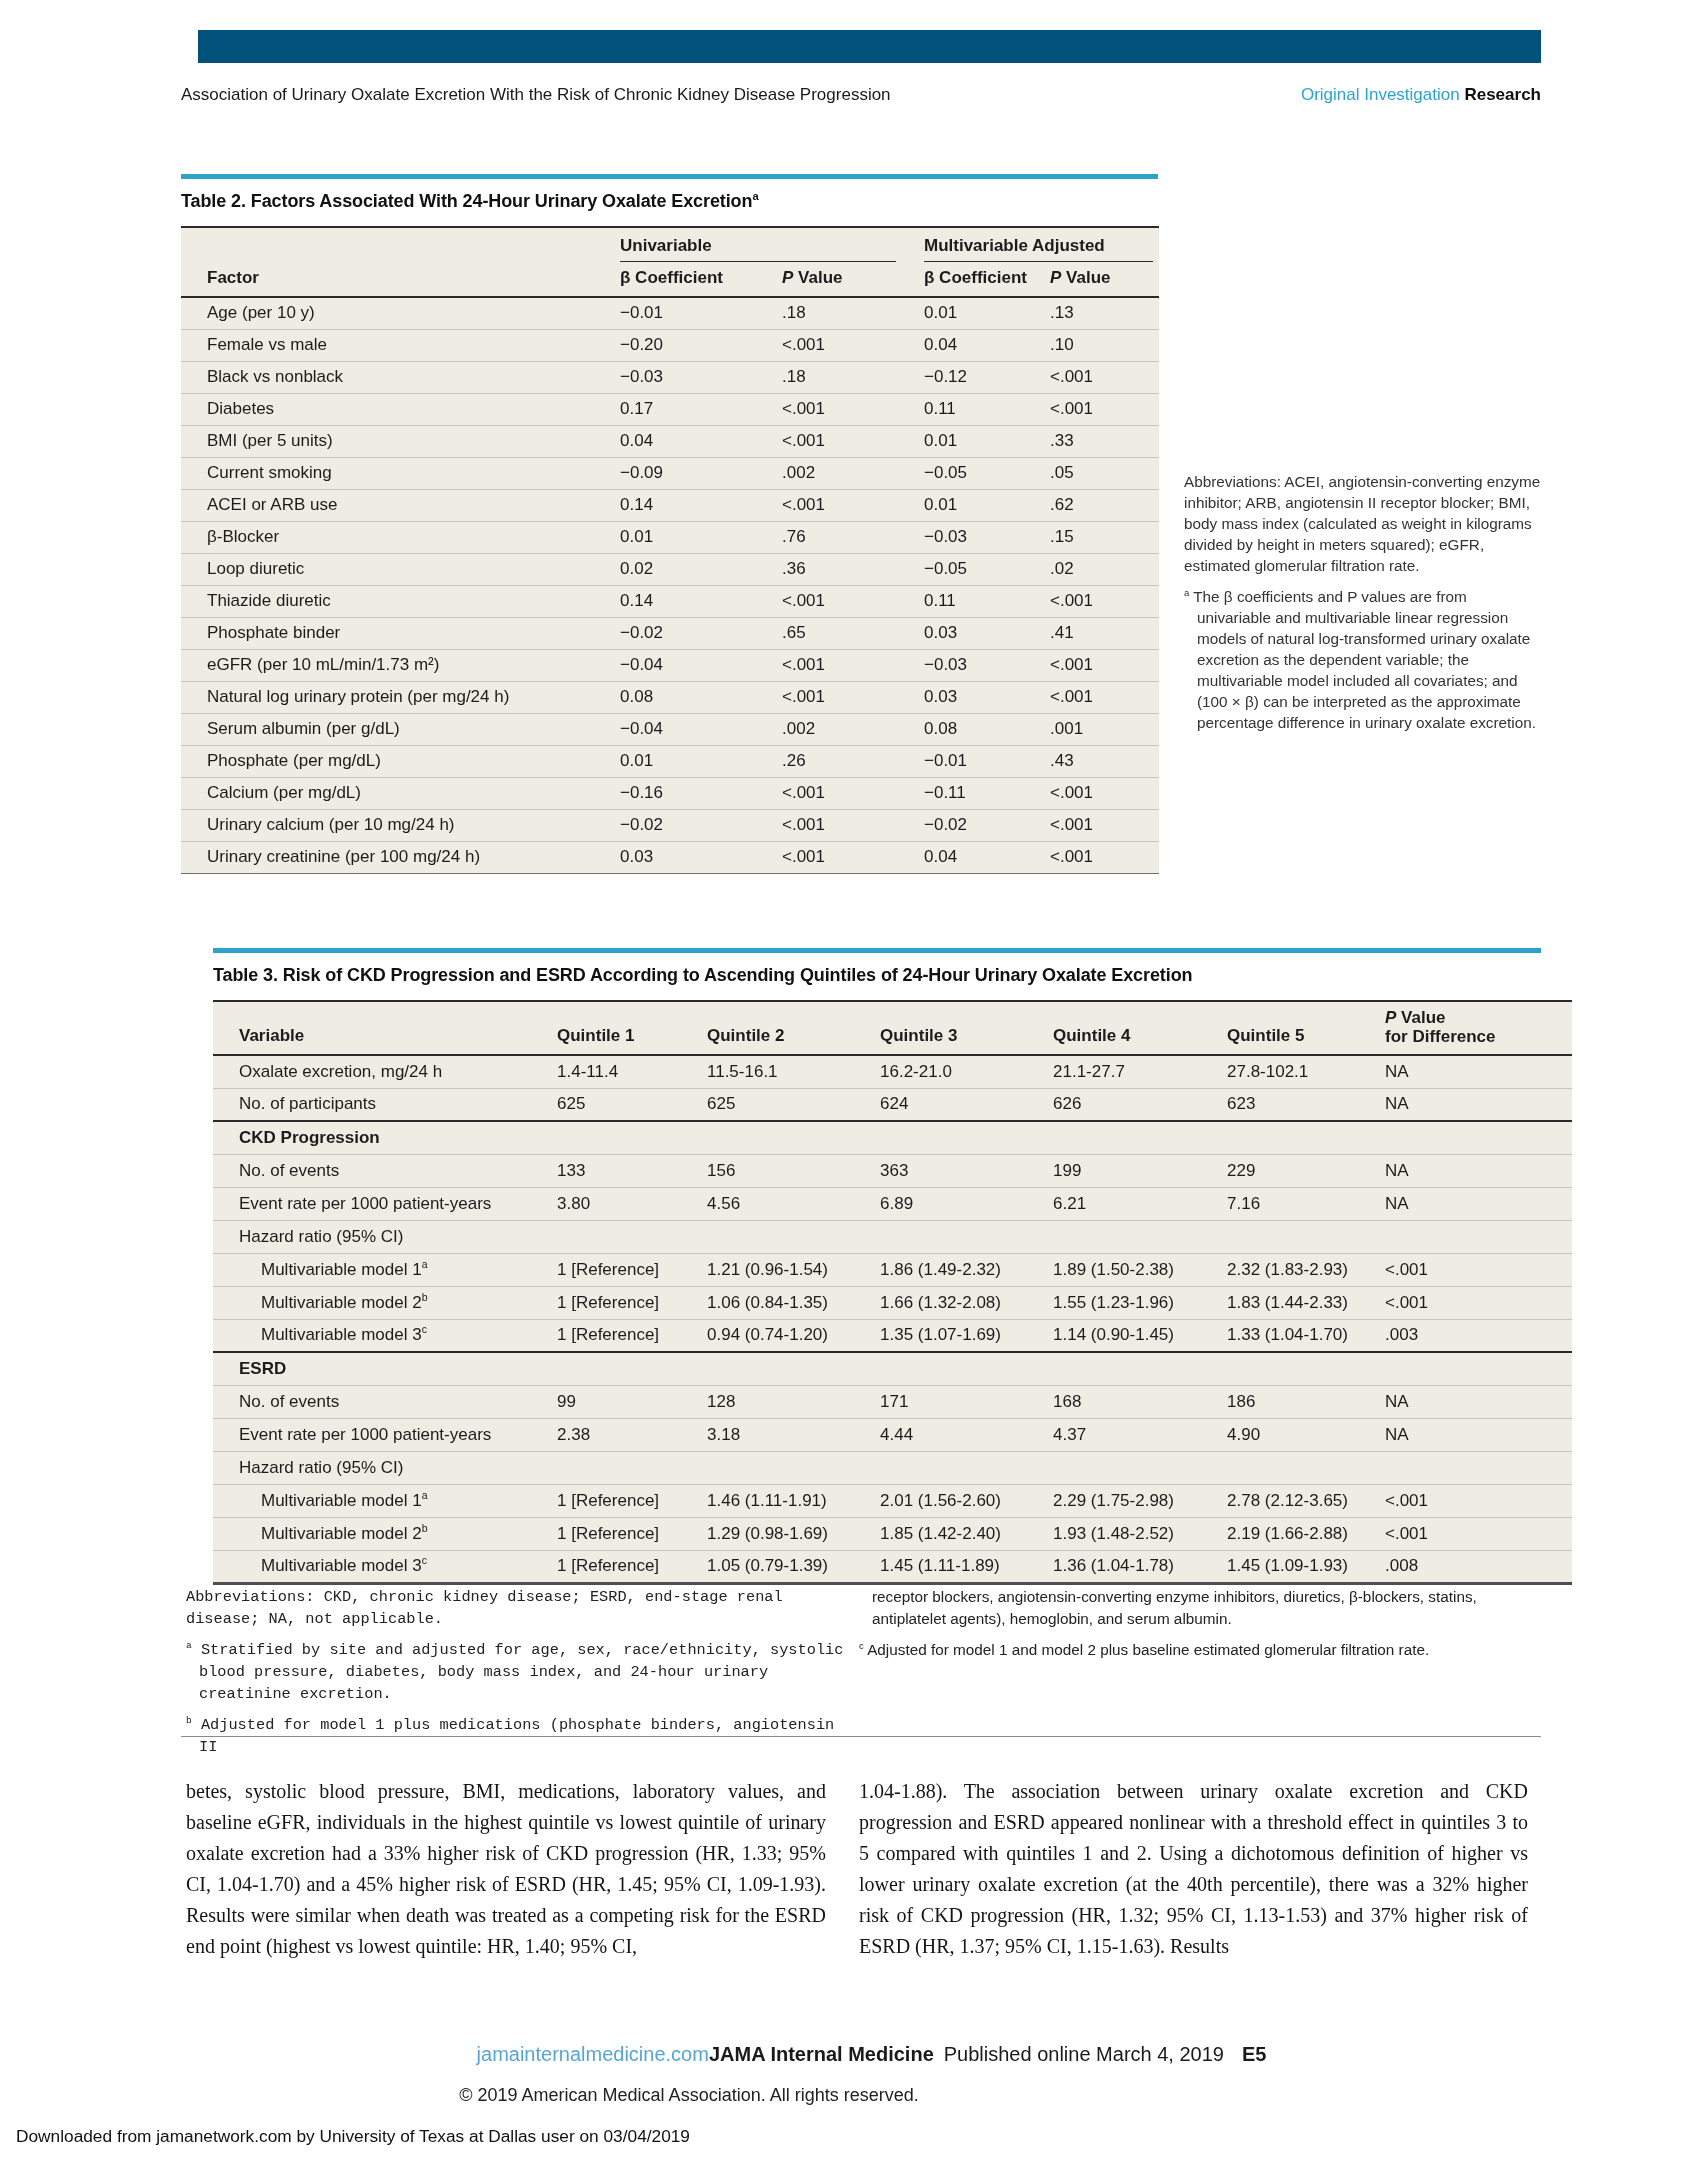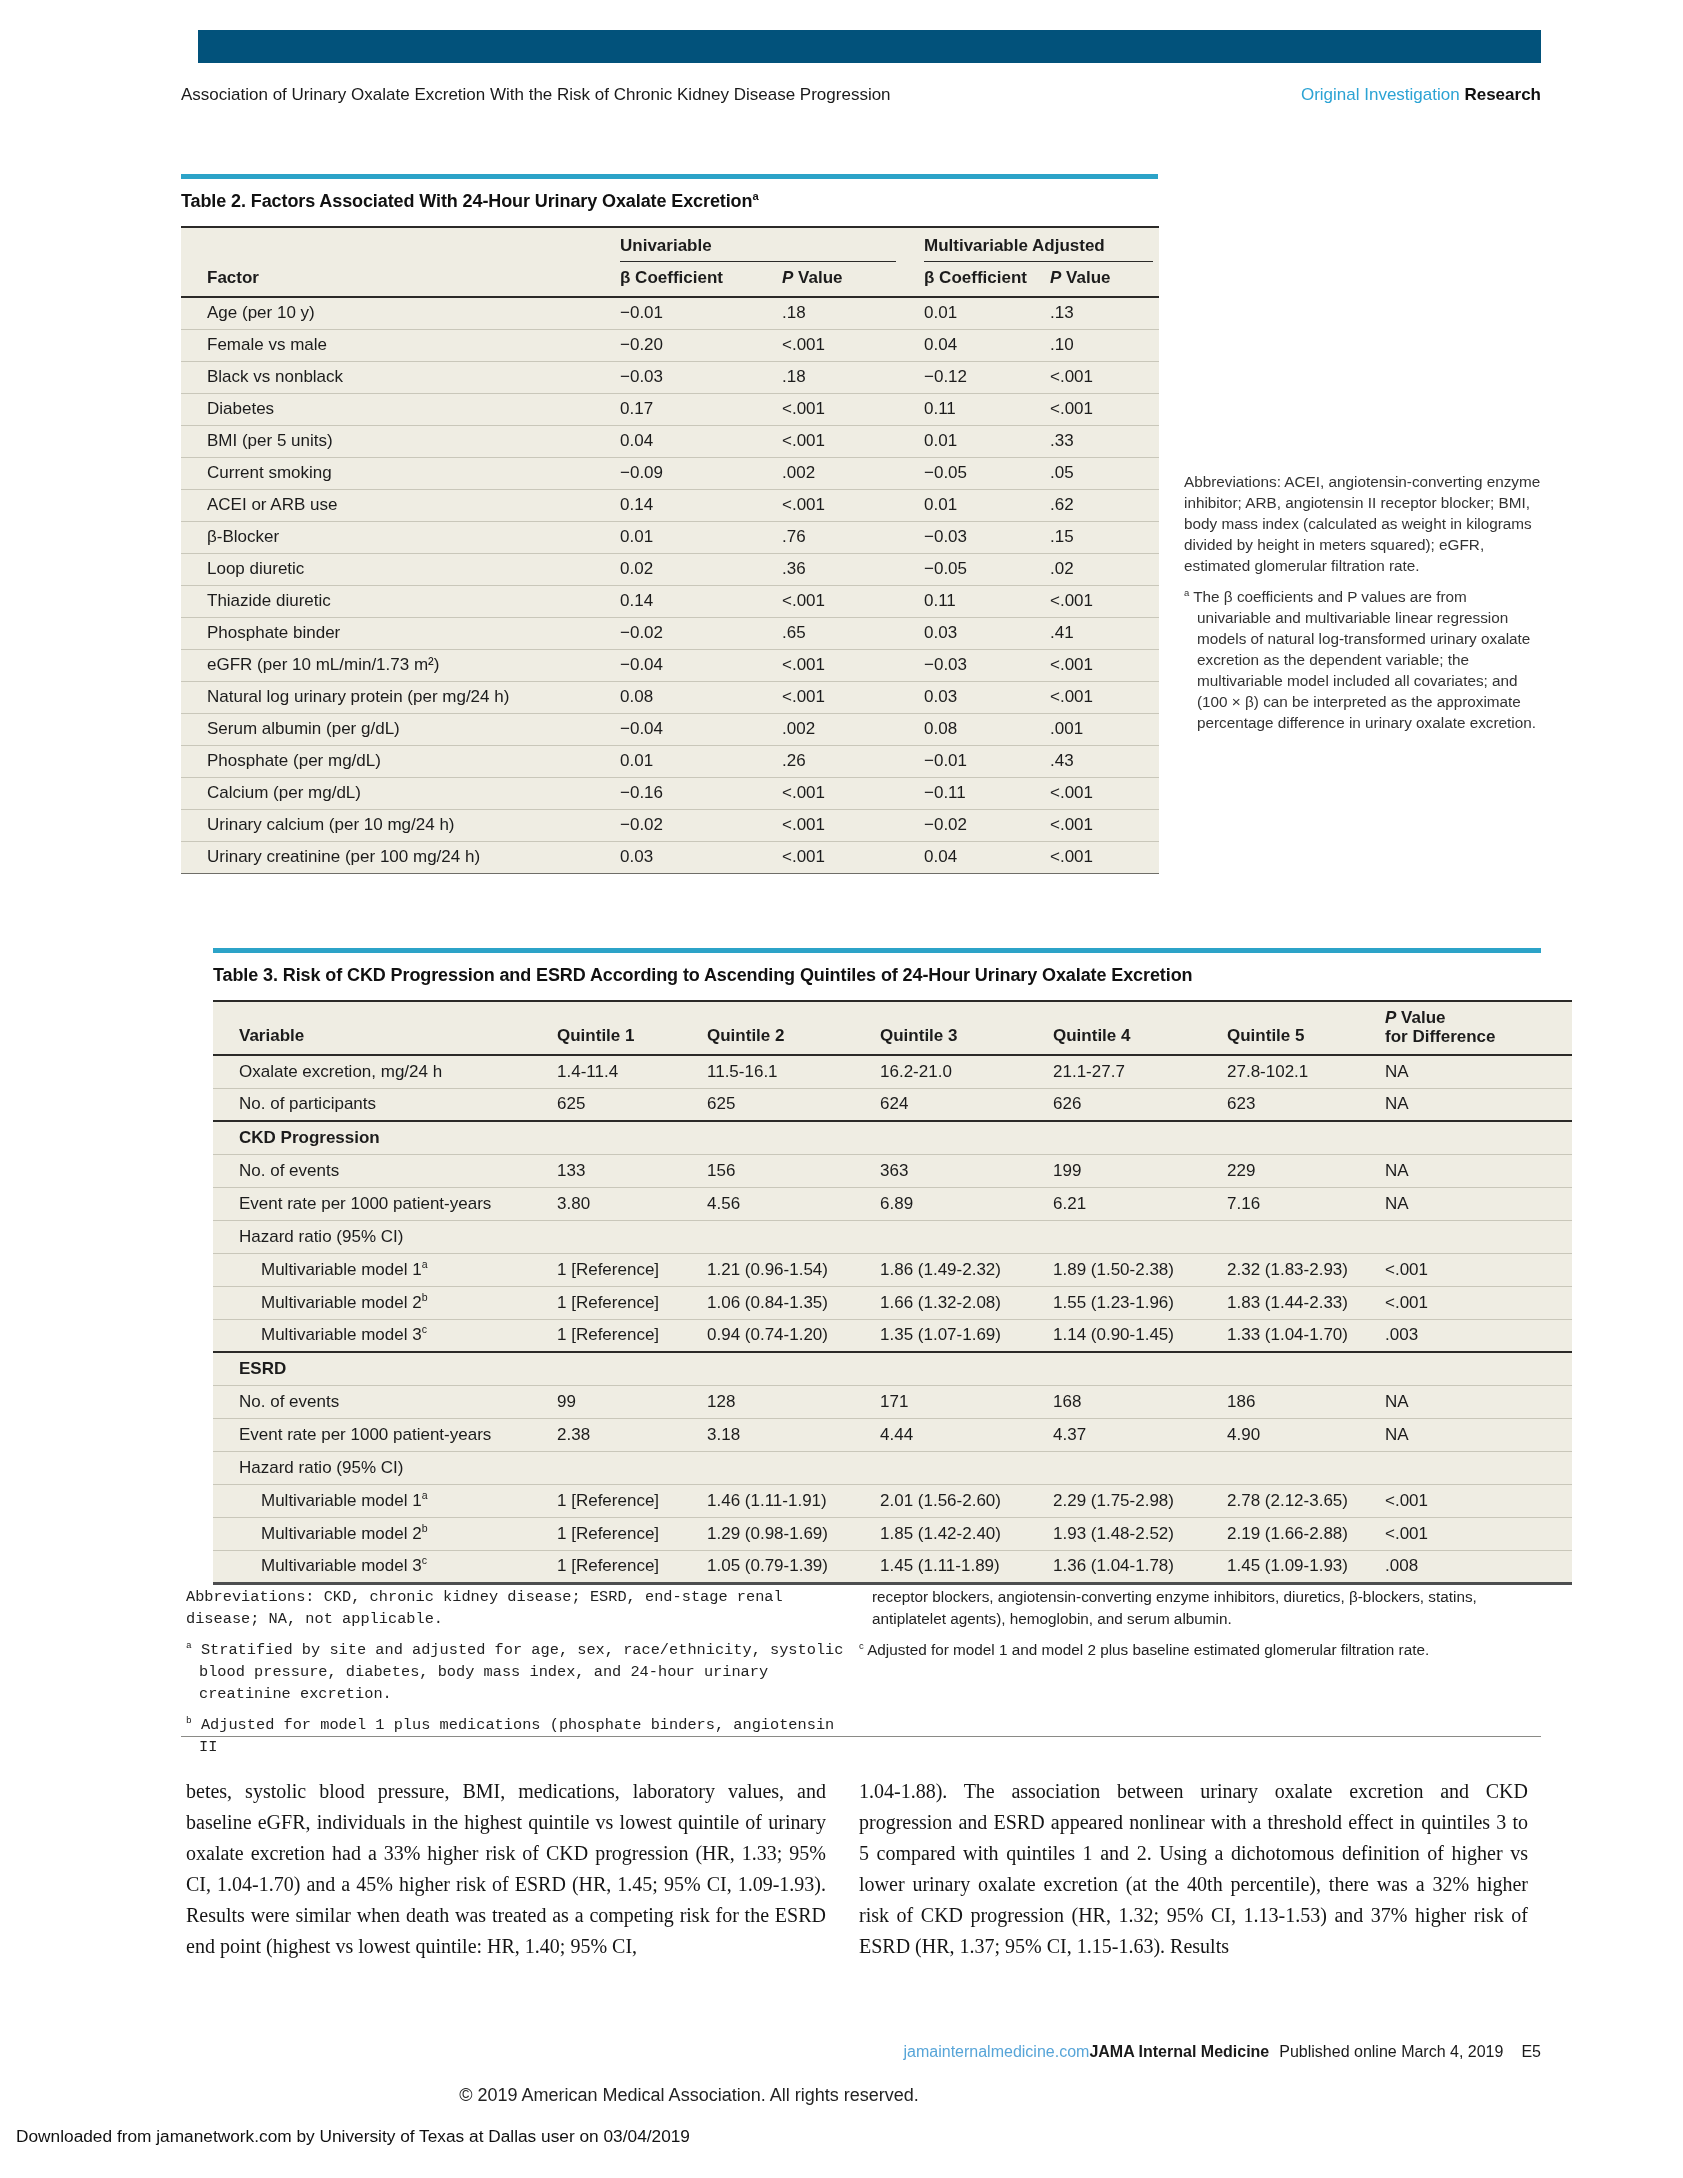--- a/index.html
+++ b/index.html
@@ -56,26 +56,26 @@
   .fncol .cont { padding-left:13px; }
   .divider { left:181px; top:1736px; width:1360px; height:1px; background:#8a8a86; }
 
   
   .bodycol { font-family:"Liberation Serif", serif; font-size:20px; line-height:31px;
              text-align:justify; color:#151515; }
   .bodycol-l { left:186px; top:1776px; width:640px; }
   .bodycol-r { left:859px; top:1776px; width:669px; }
 
   
-  .pgfoot { left:181px; top:2043px; width:1360px; display:flex; justify-content:flex-end;
-            font-size:16px; align-items:baseline; }
+  .pgfoot { left:181px; top:2043px; width:1360px; display:flex; justify-content:center;
+            font-size:20px; align-items:baseline; }
   .pgfoot .site { color:#57A5D8; margin-left:21px; text-decoration:none; cursor:pointer; }
   .pgfoot .right { display:flex; gap:10px; align-items:baseline; }
   .pgfoot .jrnl { font-weight:bold; }
-  .pgfoot .pgno { font-weight:normal; margin-left:8px; }
+  .pgfoot .pgno { font-weight:bold; margin-left:8px; }
   .copyright { left:0; top:2085px; width:1378px; text-align:center; font-size:18px; color:#222; }
   .downloaded { left:16px; top:2126px; font-size:17.3px; color:#111; }
 </style>
 </head>
 <body>
 
 <div class="abs banner"></div>
 
 <div class="abs runhead">
   <span>Association of Urinary Oxalate Excretion With the Risk of Chronic Kidney Disease Progression</span>

